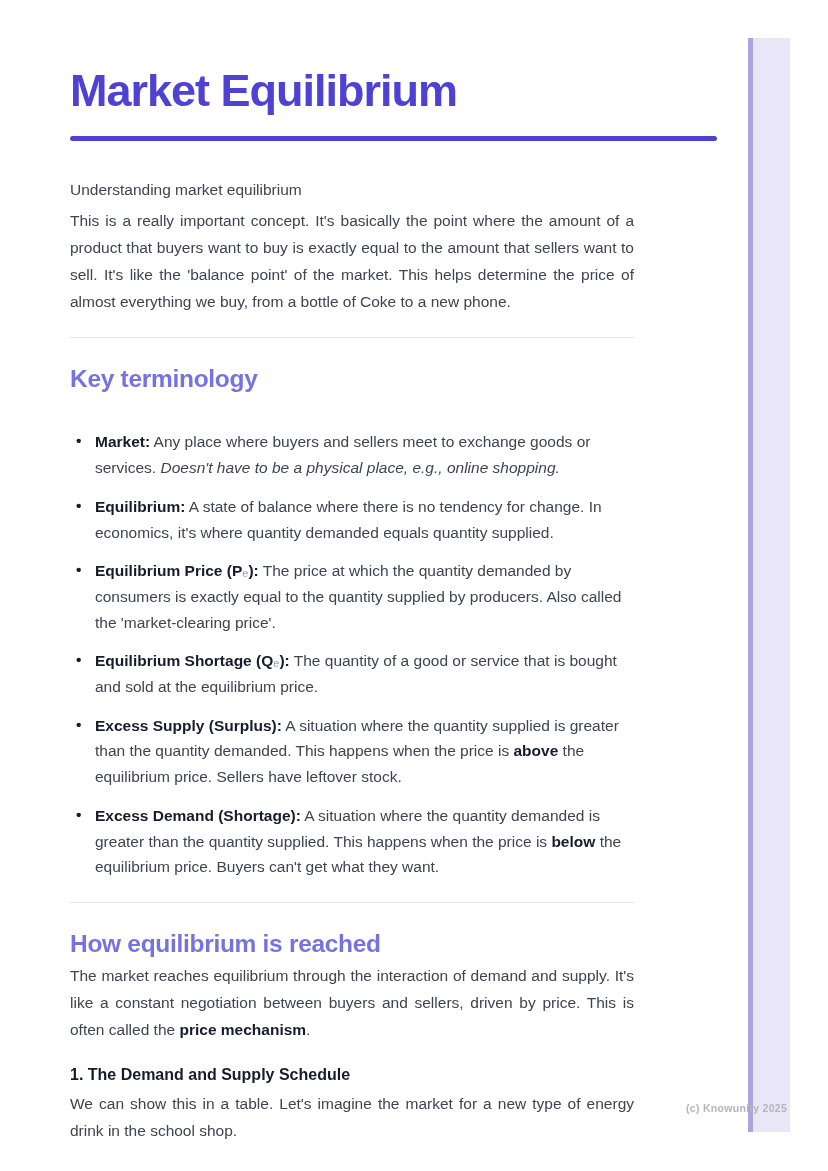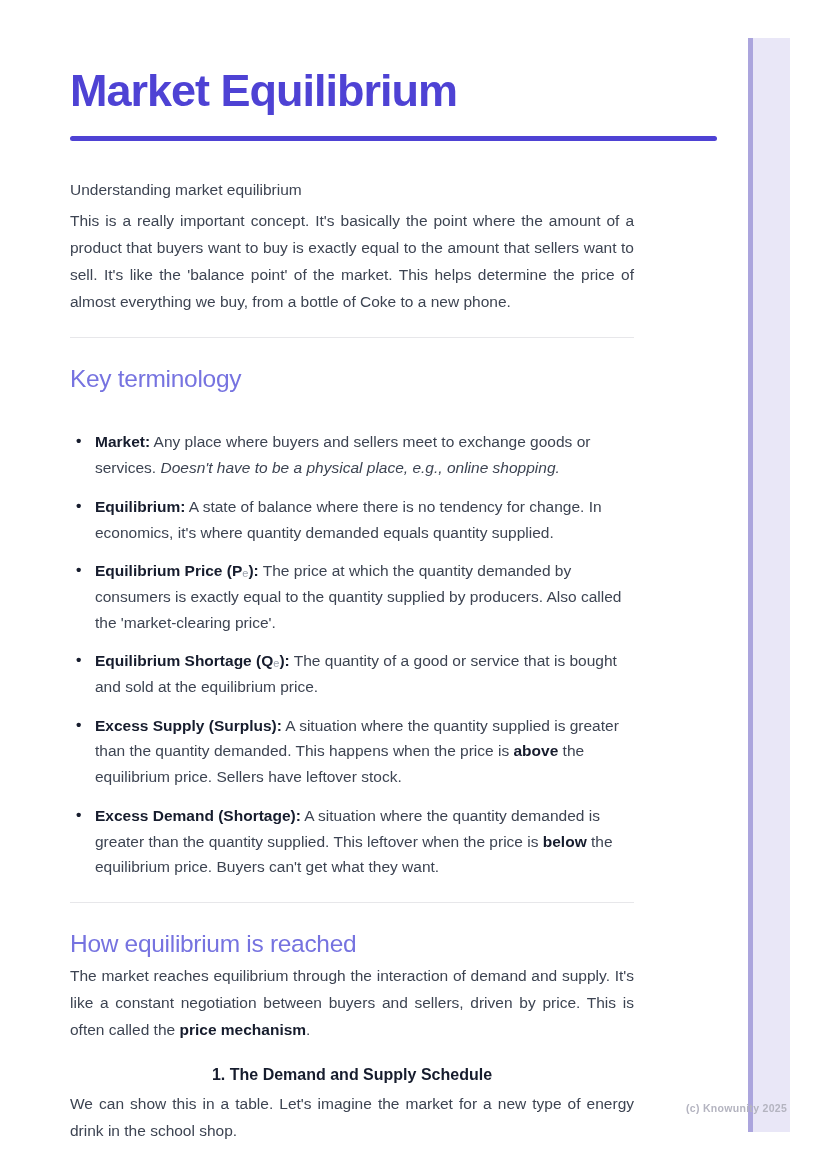--- a/index.html
+++ b/index.html
@@ -80,31 +80,30 @@
   .divider{
     border:none;
     border-top:1px solid var(--divider);
     margin-top:22px;
     width:564px;
   }
   h2{
     margin-top:26px;
     font-size:24.5px;
     line-height:1.2;
-    font-weight:400;
+    font-weight:700;
     letter-spacing:-0.3px;
     color:var(--heading-color);
   }
   h3{
     margin-top:22px;
     font-size:16px;
     line-height:1.3;
     font-weight:700;
     color:var(--strong-text);
-    text-align:center;
   }
   .term-list{
     list-style:none;
     margin-top:36px;
     width:564px;
   }
   .term-list li{
     position:relative;
     padding-left:25px;
     font-size:15.5px;
@@ -146,21 +145,21 @@
 
     <hr class="divider">
 
     <h2>Key terminology</h2>
     <ul class="term-list">
       <li><strong>Market:</strong><span> Any place where buyers and sellers meet to exchange goods or services. </span><em>Doesn't have to be a physical place, e.g., online shopping.</em></li>
       <li><strong>Equilibrium:</strong><span> A state of balance where there is no tendency for change. In economics, it's where quantity demanded equals quantity supplied.</span></li>
       <li><strong>Equilibrium Price (P</strong><sub>e</sub><strong>):</strong><span> The price at which the quantity demanded by consumers is exactly equal to the quantity supplied by producers. Also called the 'market-clearing price'.</span></li>
       <li><strong>Equilibrium Shortage (Q</strong><sub>e</sub><strong>):</strong><span> The quantity of a good or service that is bought and sold at the equilibrium price.</span></li>
       <li><strong>Excess Supply (Surplus):</strong><span> A situation where the quantity supplied is greater than the quantity demanded. This happens when the price is </span><strong>above</strong><span> the equilibrium price. Sellers have leftover stock.</span></li>
-      <li><strong>Excess Demand (Shortage):</strong><span> A situation where the quantity demanded is greater than the quantity supplied. This leftover when the price is </span><strong>below</strong><span> the equilibrium price. Buyers can't get what they want.</span></li>
+      <li><strong>Excess Demand (Shortage):</strong><span> A situation where the quantity demanded is greater than the quantity supplied. This happens when the price is </span><strong>below</strong><span> the equilibrium price. Buyers can't get what they want.</span></li>
     </ul>
 
     <hr class="divider">
 
     <h2>How equilibrium is reached</h2>
     <p class="para justify"><span>The market reaches equilibrium through the interaction of demand and supply. It's like a constant negotiation between buyers and sellers, driven by price. This is often called the </span><strong>price mechanism</strong><span>.</span></p>
 
     <h3>1. The Demand and Supply Schedule</h3>
     <p class="para justify">We can show this in a table. Let's imagine the market for a new type of energy drink in the school shop.</p>
   </div>

